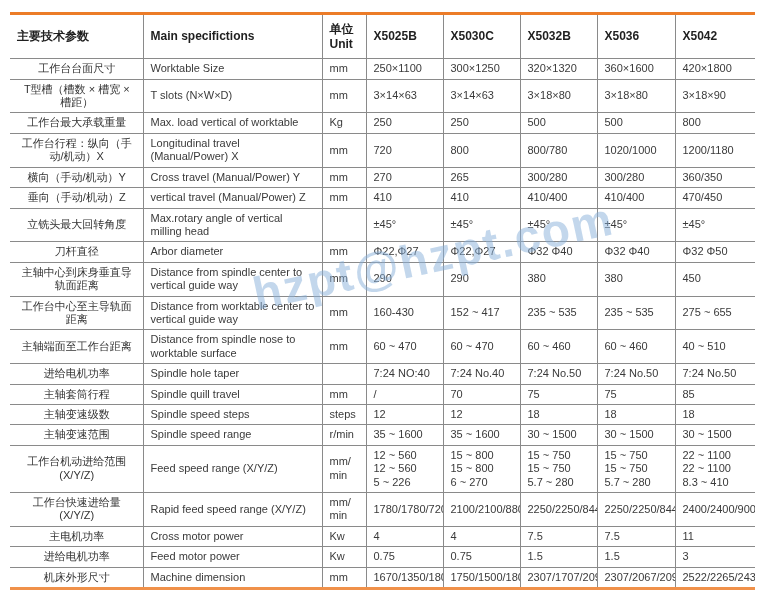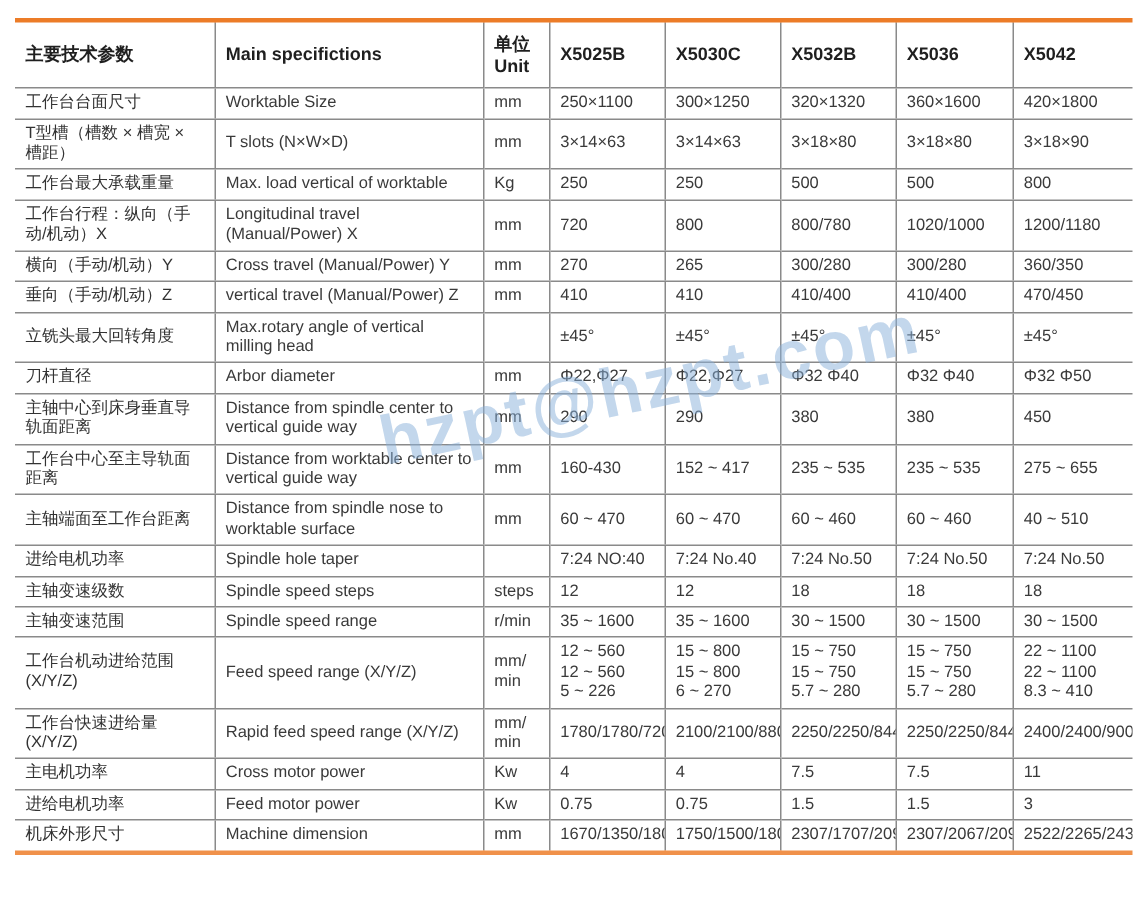--- a/index.html
+++ b/index.html
@@ -40,21 +40,21 @@
     border-left: 1px solid #8a8a8a;
   }
   thead th {
     font-size: 12px;
     font-weight: bold;
     color: #1f1f1f;
     padding-top: 7px;
     padding-bottom: 7px;
   }
   .prewrap { white-space: pre-line; }
-  td[data-col="cn"] { color: #333333; }
+  td[data-col="cn"] { color: #333333; text-align: center; }
   .watermark {
     position: absolute;
     left: 248px;
     top: 268px;
     font-size: 46px;
     font-weight: bold;
     letter-spacing: 2px;
     color: rgba(136, 176, 218, 0.50);
     transform: rotate(-12deg);
     transform-origin: left top;
@@ -209,20 +209,30 @@
       <td data-col="cn">进给电机功率</td>
       <td data-col="en">Spindle hole taper</td>
       <td data-col="unit" class="prewrap"></td>
       <td data-col="value" class="prewrap">7:24  NO:40</td>
       <td data-col="value" class="prewrap">7:24  No.40</td>
       <td data-col="value" class="prewrap">7:24  No.50</td>
       <td data-col="value" class="prewrap">7:24  No.50</td>
       <td data-col="value" class="prewrap">7:24  No.50</td>
     </tr>
         <tr>
+      <td data-col="cn">主轴套筒行程</td>
+      <td data-col="en">Spindle quill travel</td>
+      <td data-col="unit" class="prewrap">mm</td>
+      <td data-col="value" class="prewrap">/</td>
+      <td data-col="value" class="prewrap">70</td>
+      <td data-col="value" class="prewrap">75</td>
+      <td data-col="value" class="prewrap">75</td>
+      <td data-col="value" class="prewrap">85</td>
+    </tr>
+        <tr>
       <td data-col="cn">主轴变速级数</td>
       <td data-col="en">Spindle speed steps</td>
       <td data-col="unit" class="prewrap">steps</td>
       <td data-col="value" class="prewrap">12</td>
       <td data-col="value" class="prewrap">12</td>
       <td data-col="value" class="prewrap">18</td>
       <td data-col="value" class="prewrap">18</td>
       <td data-col="value" class="prewrap">18</td>
     </tr>
         <tr>

